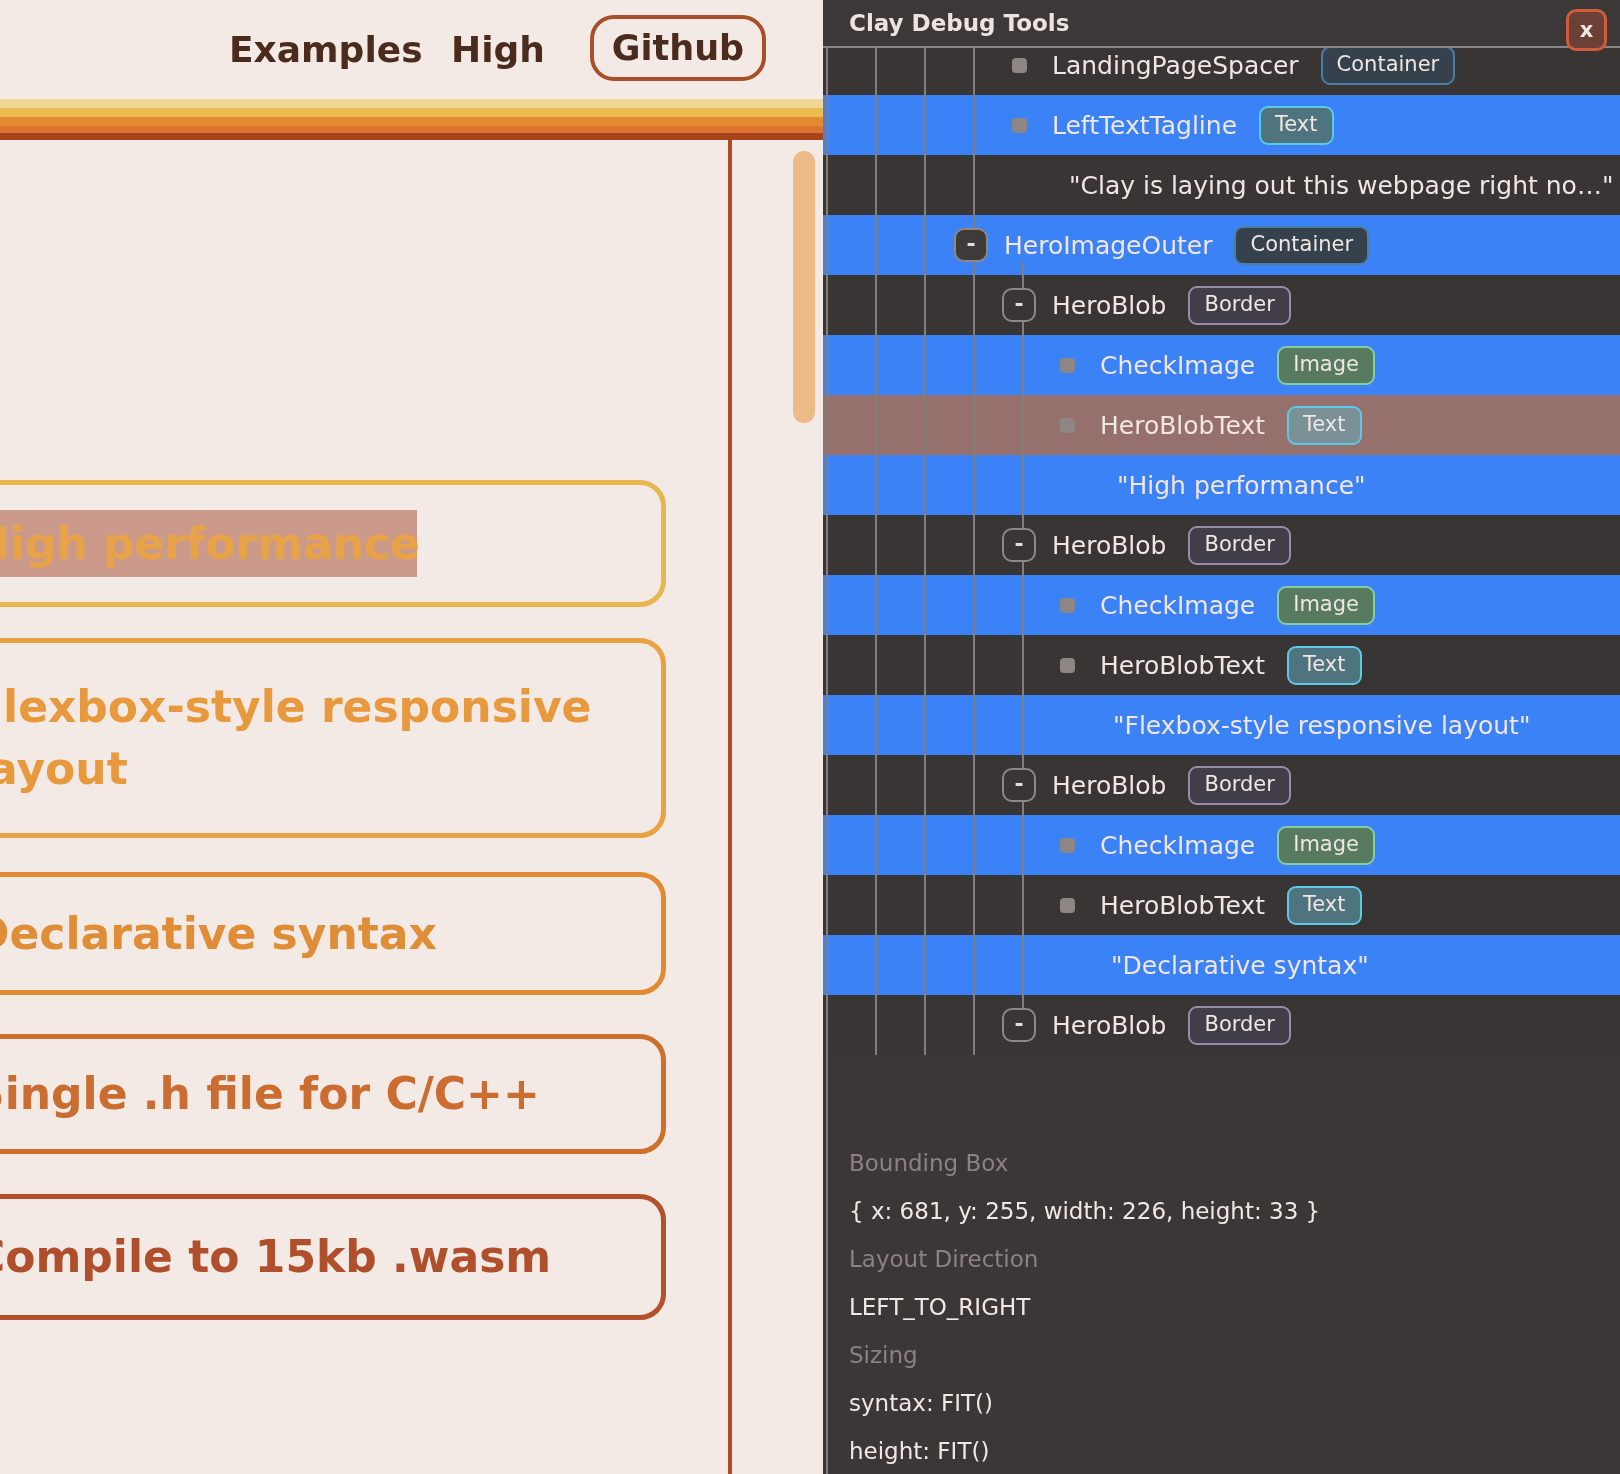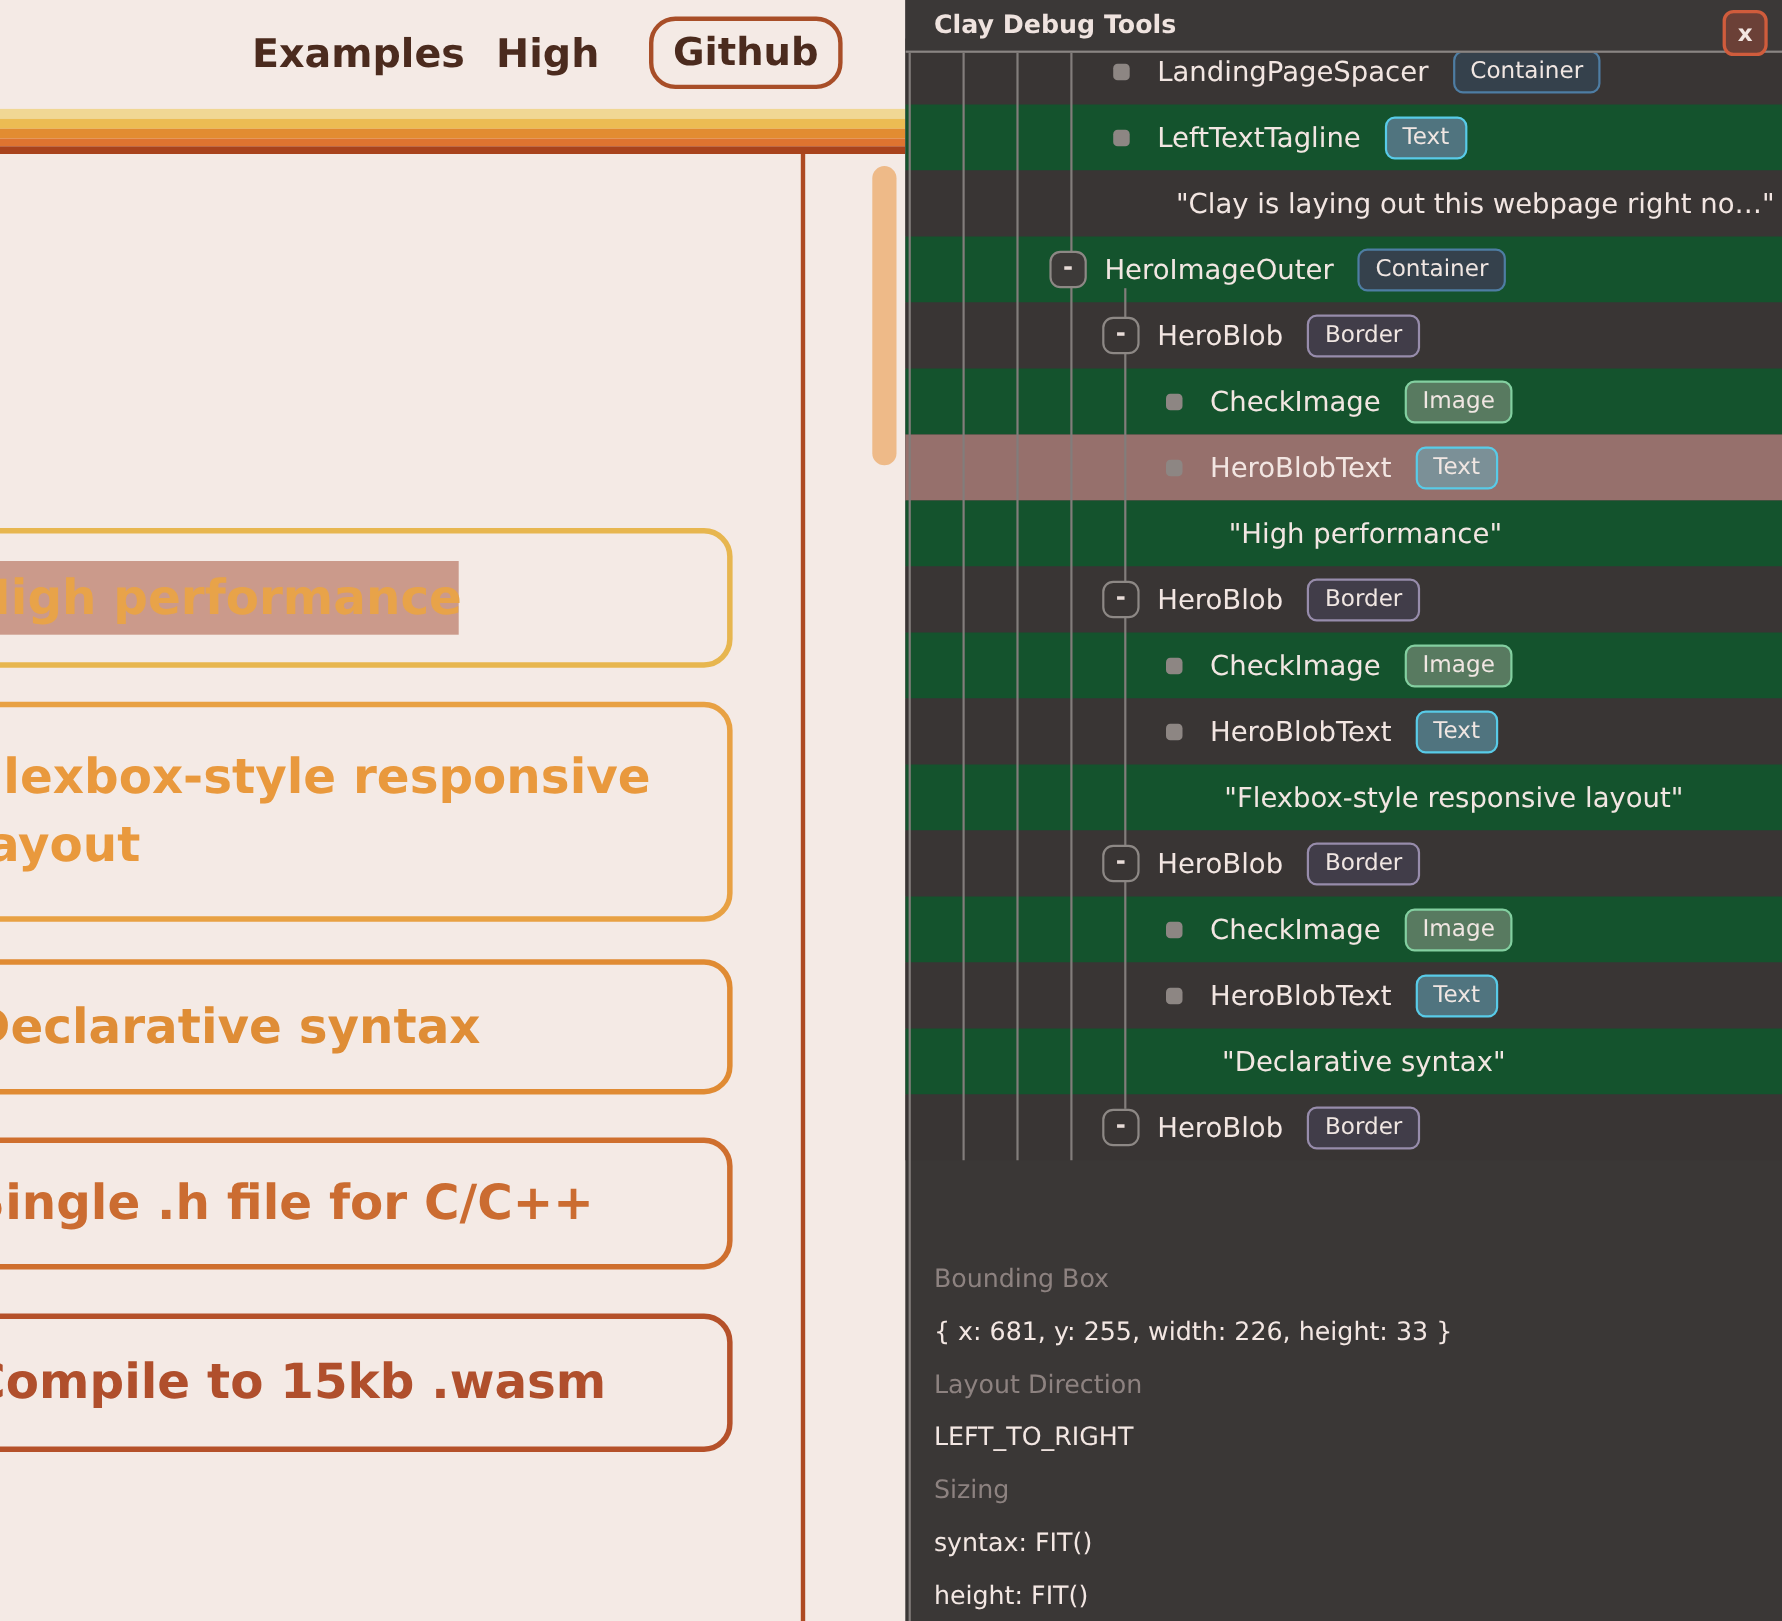--- a/index.html
+++ b/index.html
@@ -31,21 +31,21 @@
     padding-left:26px;font-size:23px;font-weight:700;color:#efe3df;z-index:8;}
   .close-btn{position:absolute;right:13px;top:9px;width:41px;height:42px;box-sizing:border-box;
     background:#6b4037;border:3px solid #d05c3c;border-radius:10px;color:#f2e6e2;
     font-size:21px;font-weight:700;display:flex;align-items:center;justify-content:center;z-index:9;
     font-family:inherit;cursor:pointer;}
   .panel-leftline{position:absolute;left:3px;top:46px;bottom:0;width:2px;background:#827d7b;z-index:7;}
   .tree{position:absolute;top:0;left:0;right:0;height:1055px;overflow:hidden;}
   .tree-rows{position:absolute;top:35px;left:0;right:0;}
   .trow{height:60px;display:flex;align-items:center;box-sizing:border-box;position:relative;cursor:pointer;}
   .trow.even{background:#393534;}
-  .trow.odd{background:#14532d;}
+  .trow.odd{background:#3b82f6;}
   .trow.hl{background:#96706c;}
   .gline{position:absolute;width:2px;background:#827d7b;z-index:1;}
   .marker{width:34px;height:34px;flex:none;display:flex;align-items:center;justify-content:center;
     position:relative;z-index:2;box-sizing:border-box;}
   .toggle{width:34px;height:34px;box-sizing:border-box;border:2px solid #8d8885;border-radius:10px;
     color:#e8dcd8;font-size:22px;font-weight:700;display:flex;align-items:center;justify-content:center;
     padding-bottom:4px;cursor:pointer;}
   .even .toggle{background:#393534;}
   .odd .toggle{background:#3d3a39;}
   .bullet{width:15px;height:15px;border-radius:4px;background:#8d8683;}

